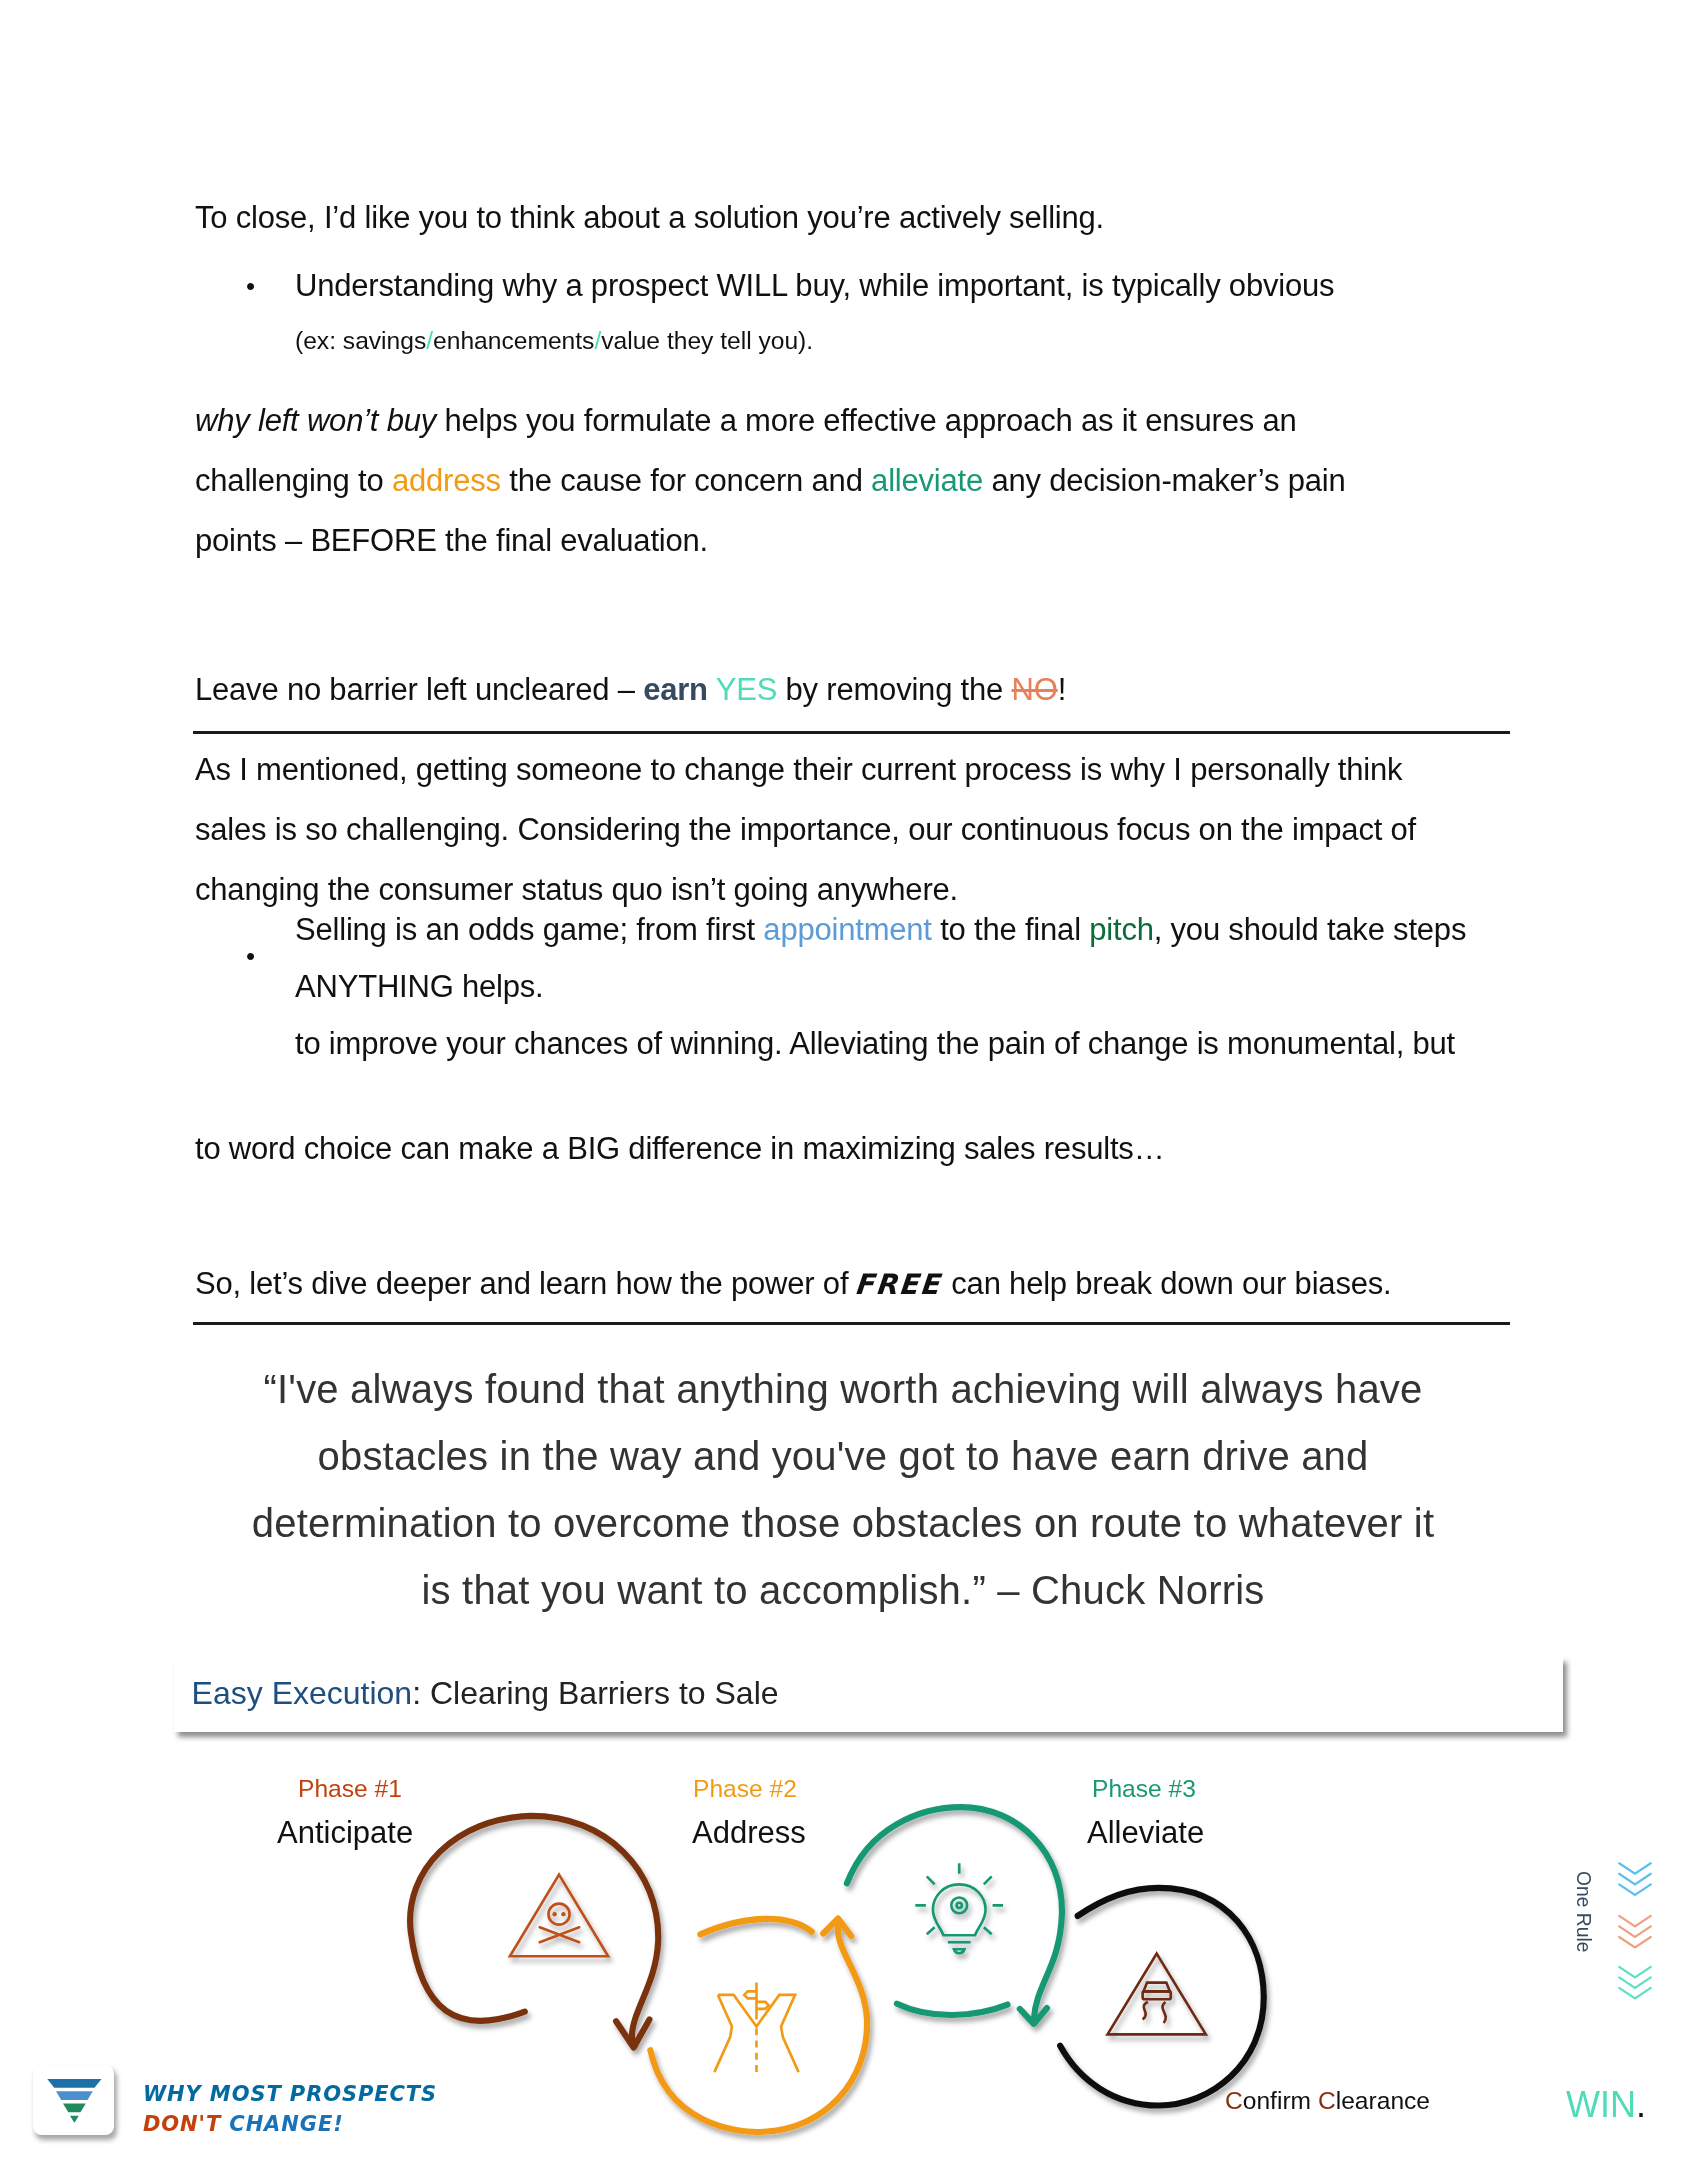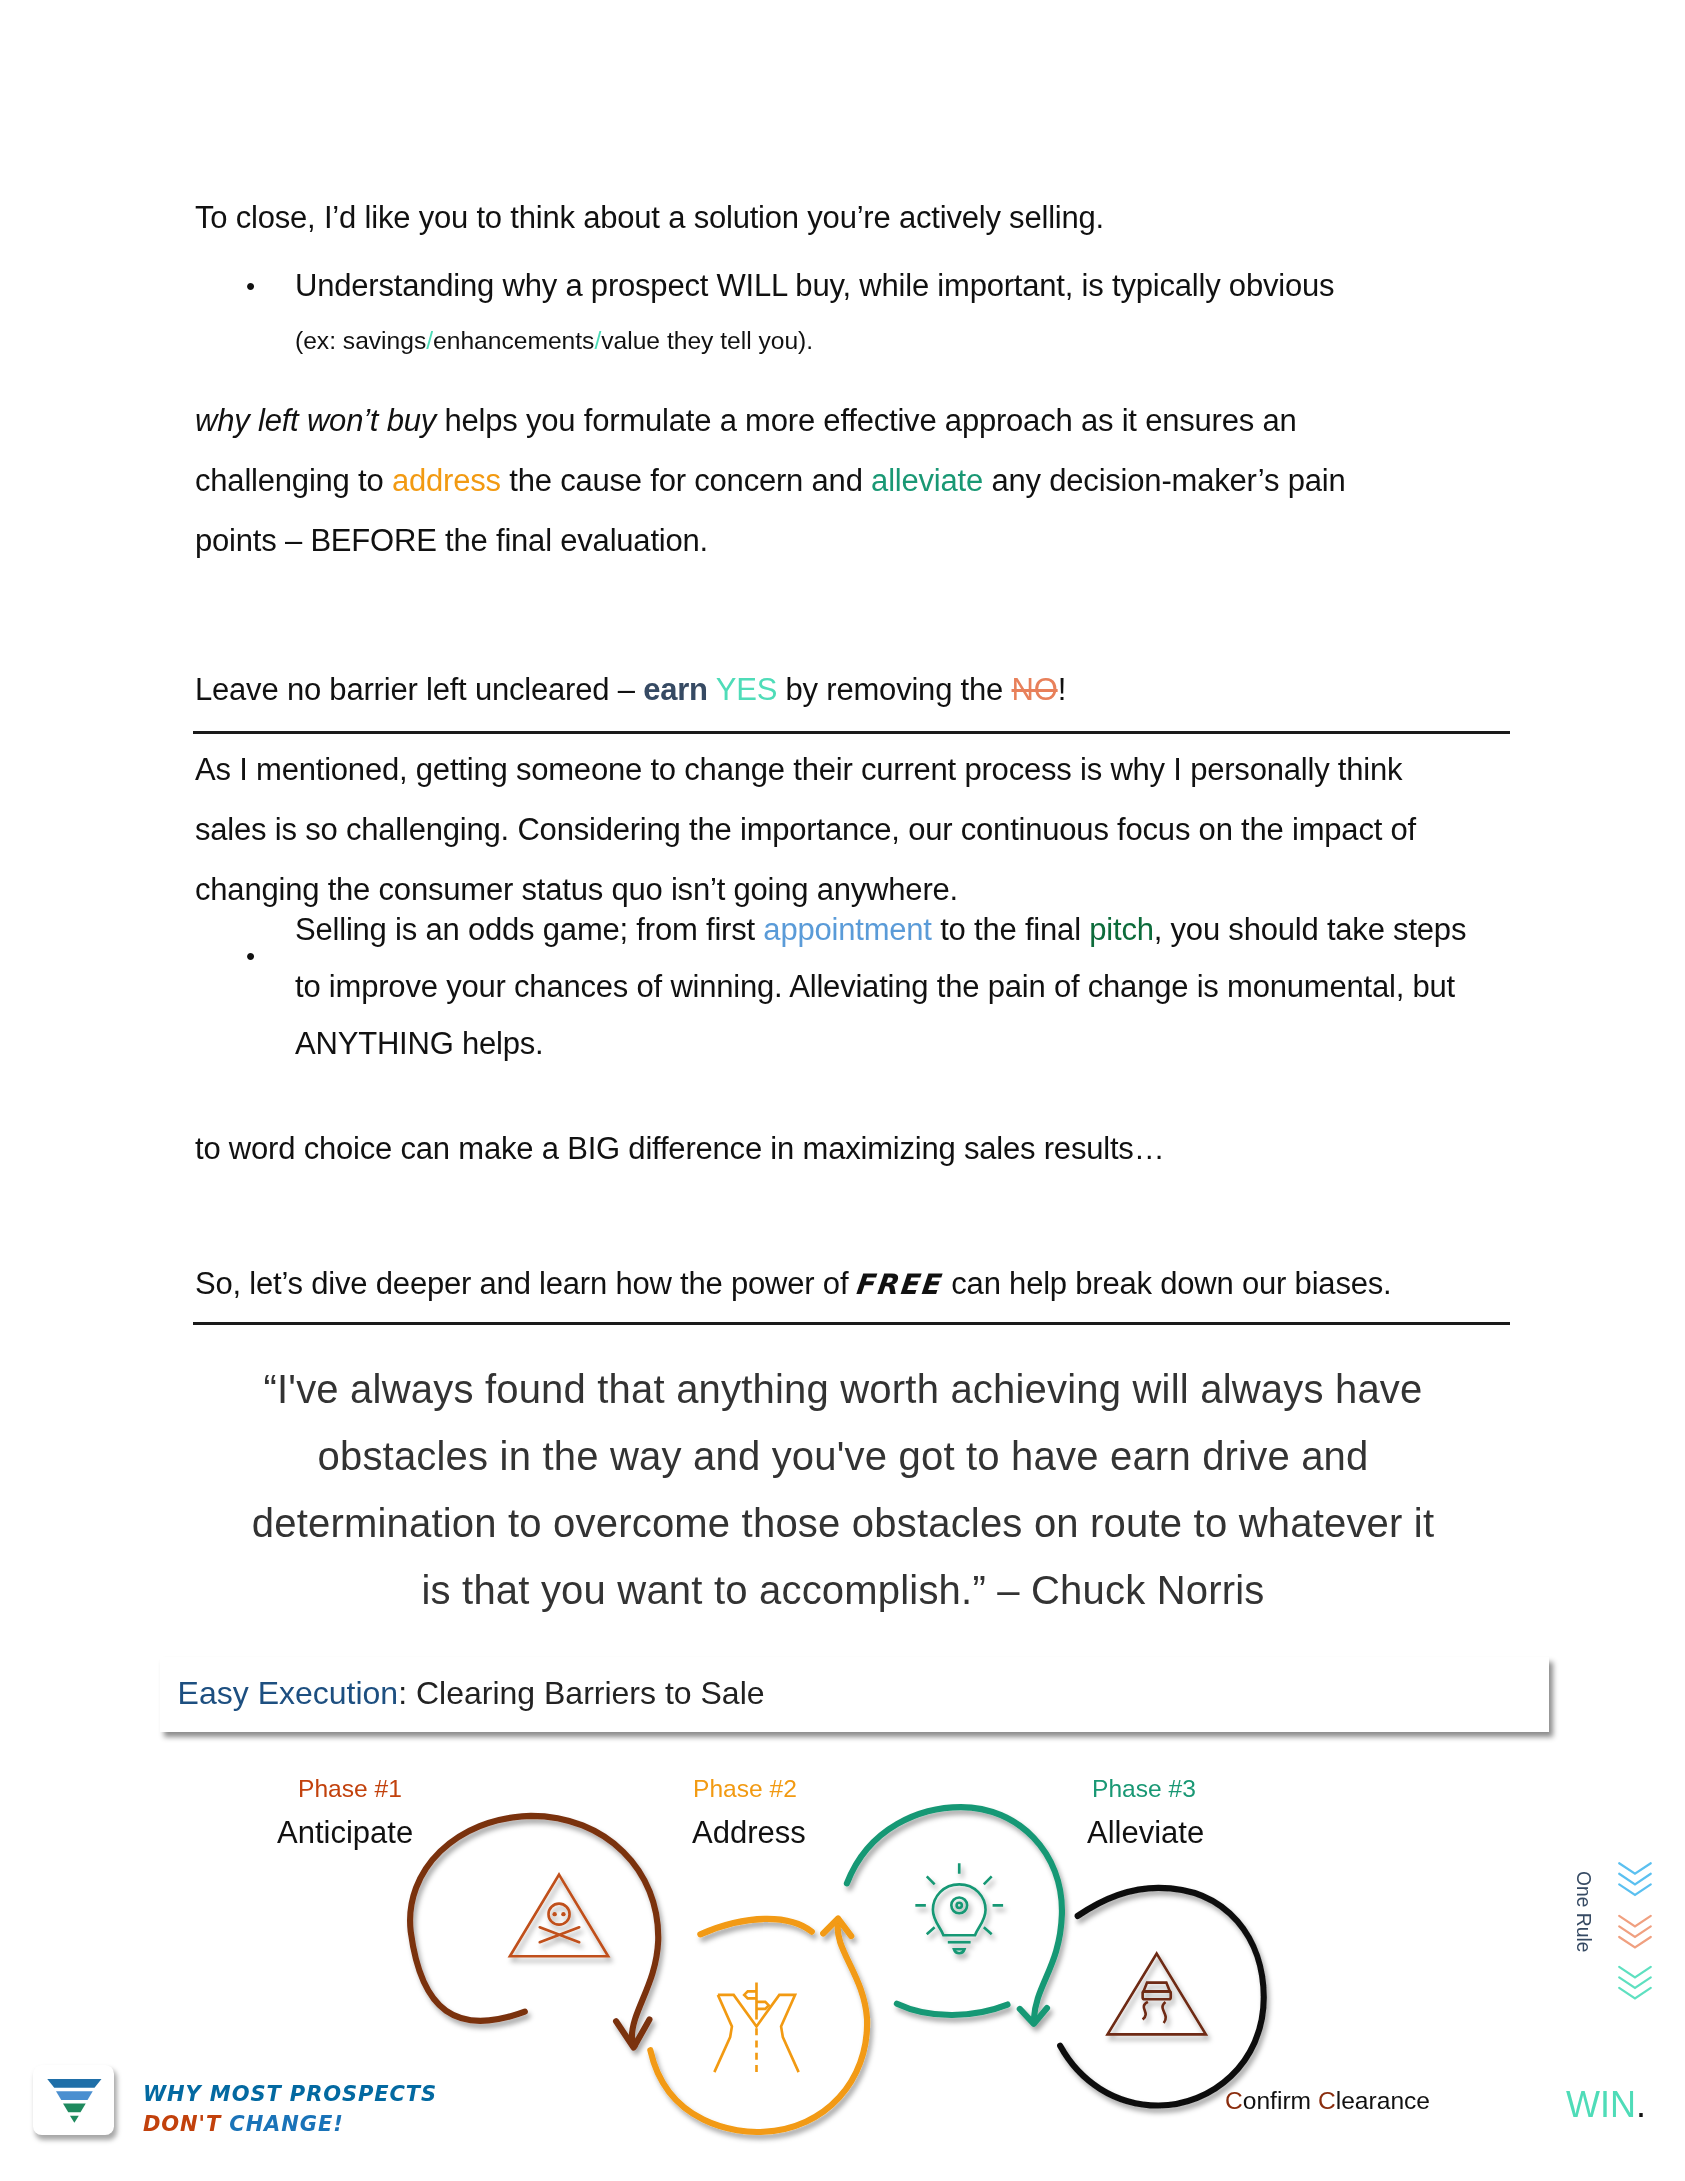--- a/index.html
+++ b/index.html
@@ -16,21 +16,21 @@
   .c-earn { color: #364a63; font-weight: bold; }
   .c-yes { color: #4fdcb8; }
   .c-no { color: #e8805a; text-decoration: line-through; }
   .c-appointment { color: #5a9bd8; }
   .c-pitch { color: #0c6b3a; }
   .free { font-family: "DejaVu Sans", sans-serif; font-style: italic; font-weight: bold;
           letter-spacing: 1.8px; font-size: 28px; transform: skewX(-8deg); display: inline-block; }
   .rule { position: absolute; left: 193px; width: 1317px; height: 2.6px; background: #1a1a1a; }
   .quote { position: absolute; left: 176px; width: 1334px; text-align: center;
            font-size: 40px; line-height: 67px; color: #333; font-weight: 300; letter-spacing: 0.2px; }
-  .heading-box { position: absolute; left: 160px; top: 1657px; width: 1389px; height: 75px;
+  .heading-box { position: absolute; left: 174px; top: 1657px; width: 1389px; height: 75px;
                  background: #fff; box-shadow: 3.5px 5.3px 5.3px rgba(0,0,0,0.45); }
   .heading-text { position: absolute; left: 17.6px; top: 17.6px; font-size: 32px; color: #222; }
   .heading-accent { color: #1d4f80; }
   .phase-label { position: absolute; font-size: 24.6px; }
   .phase-name { position: absolute; font-size: 31px; color: #111; }
   .footer-logo-box { position: absolute; left: 33px; top: 2065px; width: 81px; height: 70px;
                      background: #fff; border-radius: 8.8px; box-shadow: 2.6px 4.4px 5.3px rgba(0,0,0,0.35); }
   .brand { position: absolute; font-family: "DejaVu Sans", sans-serif; font-style: italic;
            font-weight: bold; font-size: 21px; letter-spacing: 0.9px; }
 </style>
@@ -57,22 +57,22 @@
 
 <div class="p body-text" style="top:740px;">
   <div>As I mentioned, getting someone to change their current process is why I personally think</div>
   <div>sales is so challenging. Considering the importance, our continuous focus on the impact of</div>
   <div>changing the consumer status quo isn’t going anywhere.</div>
 </div>
 
 <div class="bullet body-text" style="top:926px;">•</div>
 <div class="abs body-text" style="left:295px; top:901px; line-height:57px; width:1220px;">
   <div><span>Selling is an odds game; from first </span><span class="c-appointment">appointment</span><span> to the final </span><span class="c-pitch">pitch</span><span>, you should take steps</span></div>
+  <div>ANYTHING helps.</div>
   <div>to improve your chances of winning. Alleviating the pain of change is monumental, but</div>
-  <div>ANYTHING helps.</div>
 </div>
 
 <div class="p body-text" style="top:1119px;">
   <div>to word choice can make a BIG difference in maximizing sales results…</div>
 </div>
 <div class="p body-text" style="top:1254px;">
   <span>So, let’s dive deeper and learn how the power of </span><span class="free">FREE</span><span>  can help break down our biases.</span>
 </div>
 <div class="rule" style="top:1322px;"></div>
 

